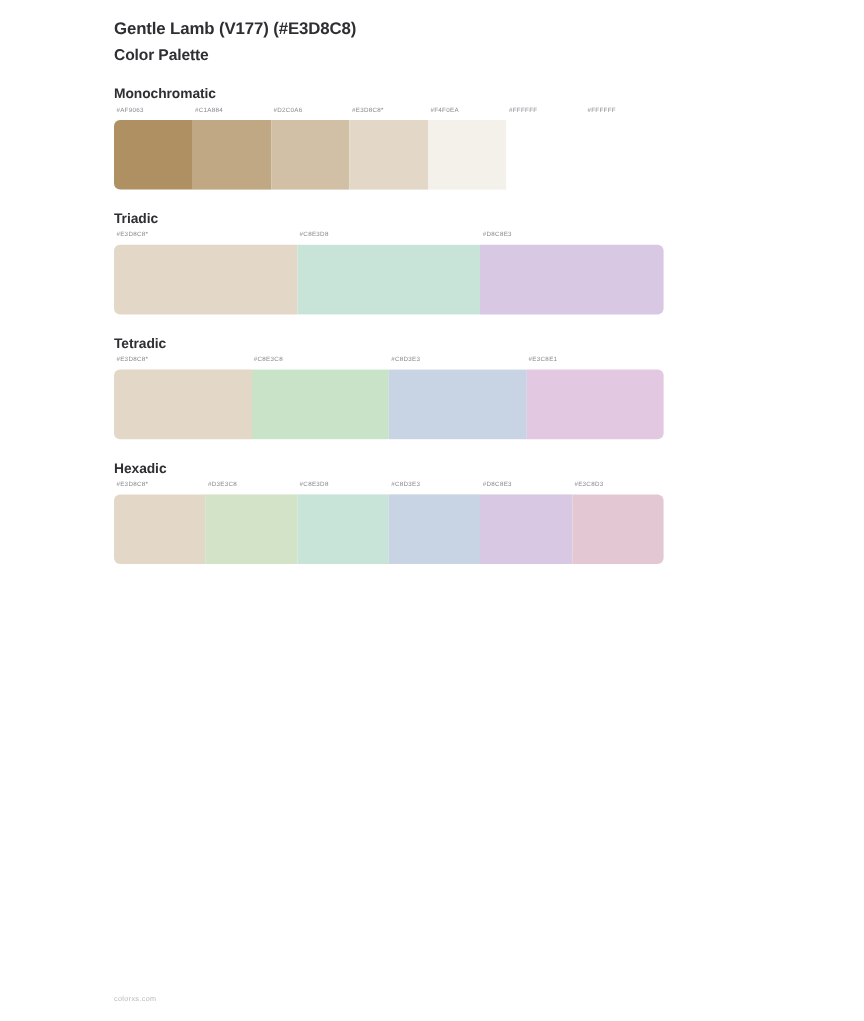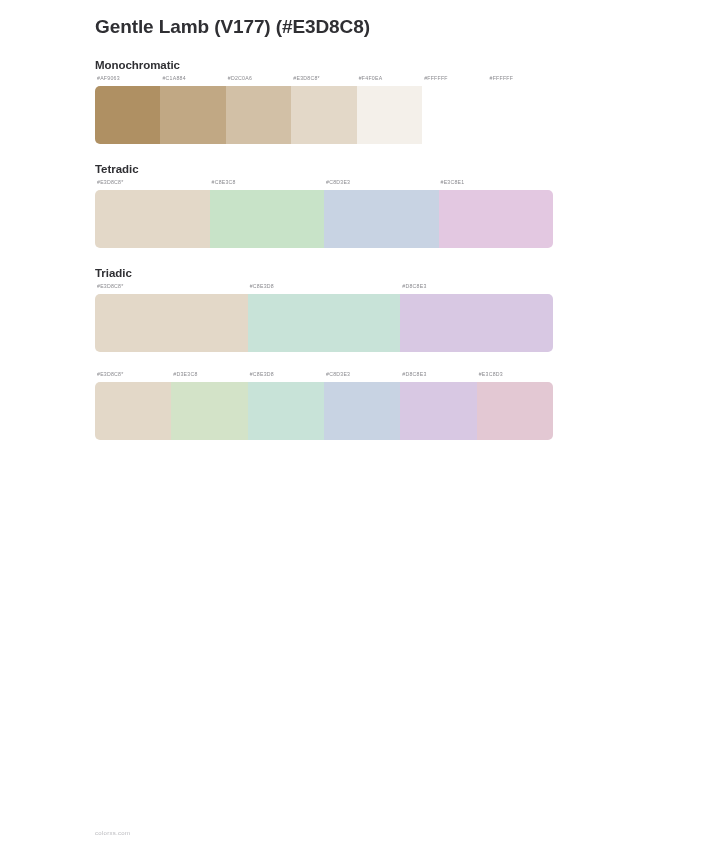--- a/index.html
+++ b/index.html
@@ -27,21 +27,21 @@
     left: 95px;
     top: 0;
     width: 458px;
   }
 
   
   .header {
     padding-top: 14px;
   }
   .title {
-    font-size: 19px;
+    font-size: 14px;
     font-weight: bold;
     color: #2f2f33;
     letter-spacing: -0.1px;
     line-height: 1.35;
     margin: 0;
   }
   .subtitle {
     font-size: 13px;
     font-weight: bold;
     color: #2f2f33;
@@ -101,20 +101,21 @@
   }
 </style>
 </head>
 <body>
 
 <div id="page">
   <div class="content">
 
     <div class="header">
       <div class="title">Gentle Lamb (V177) (#E3D8C8)</div>
+      <div class="subtitle">Color Palette</div>
     </div>
 
     <div id="sections-root">
         <div class="section">
           <div class="section-title">Monochromatic</div>
           <div class="labels">
             <div class="hex-label" style="left: 2px;">#AF9063</div>
             <div class="hex-label" style="left: 67.4286px;">#C1A884</div>
             <div class="hex-label" style="left: 132.857px;">#D2C0A6</div>
             <div class="hex-label" style="left: 198.286px;">#E3D8C8*</div>
@@ -126,48 +127,49 @@
             <div class="swatch first" title="#AF9063" style="left: 0px; width: 65.4286px; background: rgb(175, 144, 99);"></div>
             <div class="swatch" title="#C1A884" style="left: 65.4286px; width: 65.4286px; background: rgb(193, 168, 132);"></div>
             <div class="swatch" title="#D2C0A6" style="left: 130.857px; width: 65.4286px; background: rgb(210, 192, 166);"></div>
             <div class="swatch" title="#E3D8C8*" style="left: 196.286px; width: 65.4286px; background: rgb(227, 216, 200);"></div>
             <div class="swatch" title="#F4F0EA" style="left: 261.714px; width: 65.4286px; background: rgb(244, 240, 234);"></div>
             <div class="swatch" title="#FFFFFF" style="left: 327.143px; width: 65.4286px; background: rgb(255, 255, 255);"></div>
             <div class="swatch last" title="#FFFFFF" style="left: 392.571px; width: 65.4286px; background: rgb(255, 255, 255);"></div>
           </div>
         </div>
         <div class="section">
+          <div class="section-title">Triadic</div>
+          <div class="labels">
+            <div class="hex-label" style="left: 2px;">#E3D8C8*</div>
+            <div class="hex-label" style="left: 154.667px;">#C8E3D8</div>
+            <div class="hex-label" style="left: 307.333px;">#D8C8E3</div>
+          </div>
+          <div class="swatches">
+            <div class="swatch first" title="#E3D8C8*" style="left: 0px; width: 152.667px; background: rgb(227, 216, 200);"></div>
+            <div class="swatch" title="#C8E3D8" style="left: 152.667px; width: 152.667px; background: rgb(200, 227, 216);"></div>
+            <div class="swatch last" title="#D8C8E3" style="left: 305.333px; width: 152.667px; background: rgb(216, 200, 227);"></div>
+          </div>
+        </div>
+        <div class="section">
           <div class="section-title">Tetradic</div>
           <div class="labels">
             <div class="hex-label" style="left: 2px;">#E3D8C8*</div>
             <div class="hex-label" style="left: 116.5px;">#C8E3C8</div>
             <div class="hex-label" style="left: 231px;">#C8D3E3</div>
             <div class="hex-label" style="left: 345.5px;">#E3C8E1</div>
           </div>
           <div class="swatches">
             <div class="swatch first" title="#E3D8C8*" style="left: 0px; width: 114.5px; background: rgb(227, 216, 200);"></div>
             <div class="swatch" title="#C8E3C8" style="left: 114.5px; width: 114.5px; background: rgb(200, 227, 200);"></div>
             <div class="swatch" title="#C8D3E3" style="left: 229px; width: 114.5px; background: rgb(200, 211, 227);"></div>
             <div class="swatch last" title="#E3C8E1" style="left: 343.5px; width: 114.5px; background: rgb(227, 200, 225);"></div>
           </div>
         </div>
         <div class="section">
-          <div class="section-title">Triadic</div>
-          <div class="labels">
-            <div class="hex-label" style="left: 2px;">#E3D8C8*</div>
-            <div class="hex-label" style="left: 154.667px;">#C8E3D8</div>
-            <div class="hex-label" style="left: 307.333px;">#D8C8E3</div>
-          </div>
-          <div class="swatches">
-            <div class="swatch first" title="#E3D8C8*" style="left: 0px; width: 152.667px; background: rgb(227, 216, 200);"></div>
-            <div class="swatch" title="#C8E3D8" style="left: 152.667px; width: 152.667px; background: rgb(200, 227, 216);"></div>
-            <div class="swatch last" title="#D8C8E3" style="left: 305.333px; width: 152.667px; background: rgb(216, 200, 227);"></div>
-          </div>
-        </div>
-        <div class="section">
+          <div class="section-title">Hexadic</div>
           <div class="labels">
             <div class="hex-label" style="left: 2px;">#E3D8C8*</div>
             <div class="hex-label" style="left: 78.3333px;">#D3E3C8</div>
             <div class="hex-label" style="left: 154.667px;">#C8E3D8</div>
             <div class="hex-label" style="left: 231px;">#C8D3E3</div>
             <div class="hex-label" style="left: 307.333px;">#D8C8E3</div>
             <div class="hex-label" style="left: 383.667px;">#E3C8D3</div>
           </div>
           <div class="swatches">
             <div class="swatch first" title="#E3D8C8*" style="left: 0px; width: 76.3333px; background: rgb(227, 216, 200);"></div>

